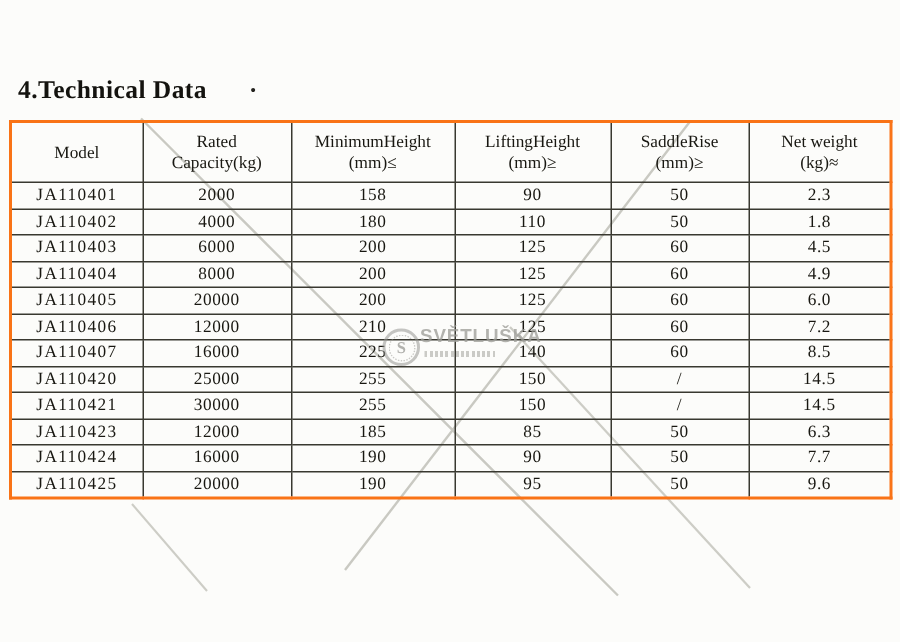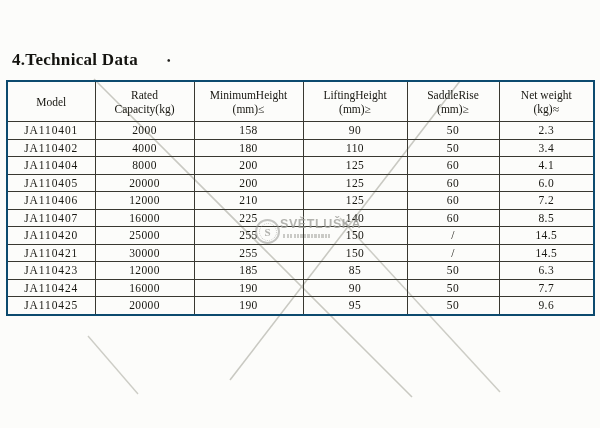--- a/index.html
+++ b/index.html
@@ -28,21 +28,21 @@
   
   table.tech{
     position:absolute;left:6px;top:80px;
     width:587px;
     border-collapse:collapse;table-layout:fixed;
     background:transparent;
   }
   table.tech, table.tech th, table.tech td{
     border:1px solid #393830;
   }
-  table.tech{border:2px solid #0c4a6e;}
+  table.tech{border:2px solid #f97316;}
   thead th{
     height:39px;
     font-size:11.5px;font-weight:normal;
     text-align:center;vertical-align:middle;
     padding:0;line-height:14px;color:#181711;
   }
   thead th{border-bottom:1.5px solid #32312b;}
   thead span{display:block;}
   thead span:empty{display:none;}
   tbody td{
@@ -141,29 +141,37 @@
           <td>90</td>
           <td>50</td>
           <td>2.3</td>
         </tr>
         <tr>
           <td class="model-cell">JA110402</td>
           <td>4000</td>
           <td>180</td>
           <td>110</td>
           <td>50</td>
-          <td>3.4</td>
+          <td>1.8</td>
+        </tr>
+        <tr>
+          <td class="model-cell">JA110403</td>
+          <td>6000</td>
+          <td>200</td>
+          <td>125</td>
+          <td>60</td>
+          <td>4.5</td>
         </tr>
         <tr>
           <td class="model-cell">JA110404</td>
           <td>8000</td>
           <td>200</td>
           <td>125</td>
           <td>60</td>
-          <td>4.1</td>
+          <td>4.9</td>
         </tr>
         <tr>
           <td class="model-cell">JA110405</td>
           <td>20000</td>
           <td>200</td>
           <td>125</td>
           <td>60</td>
           <td>6.0</td>
         </tr>
         <tr>

